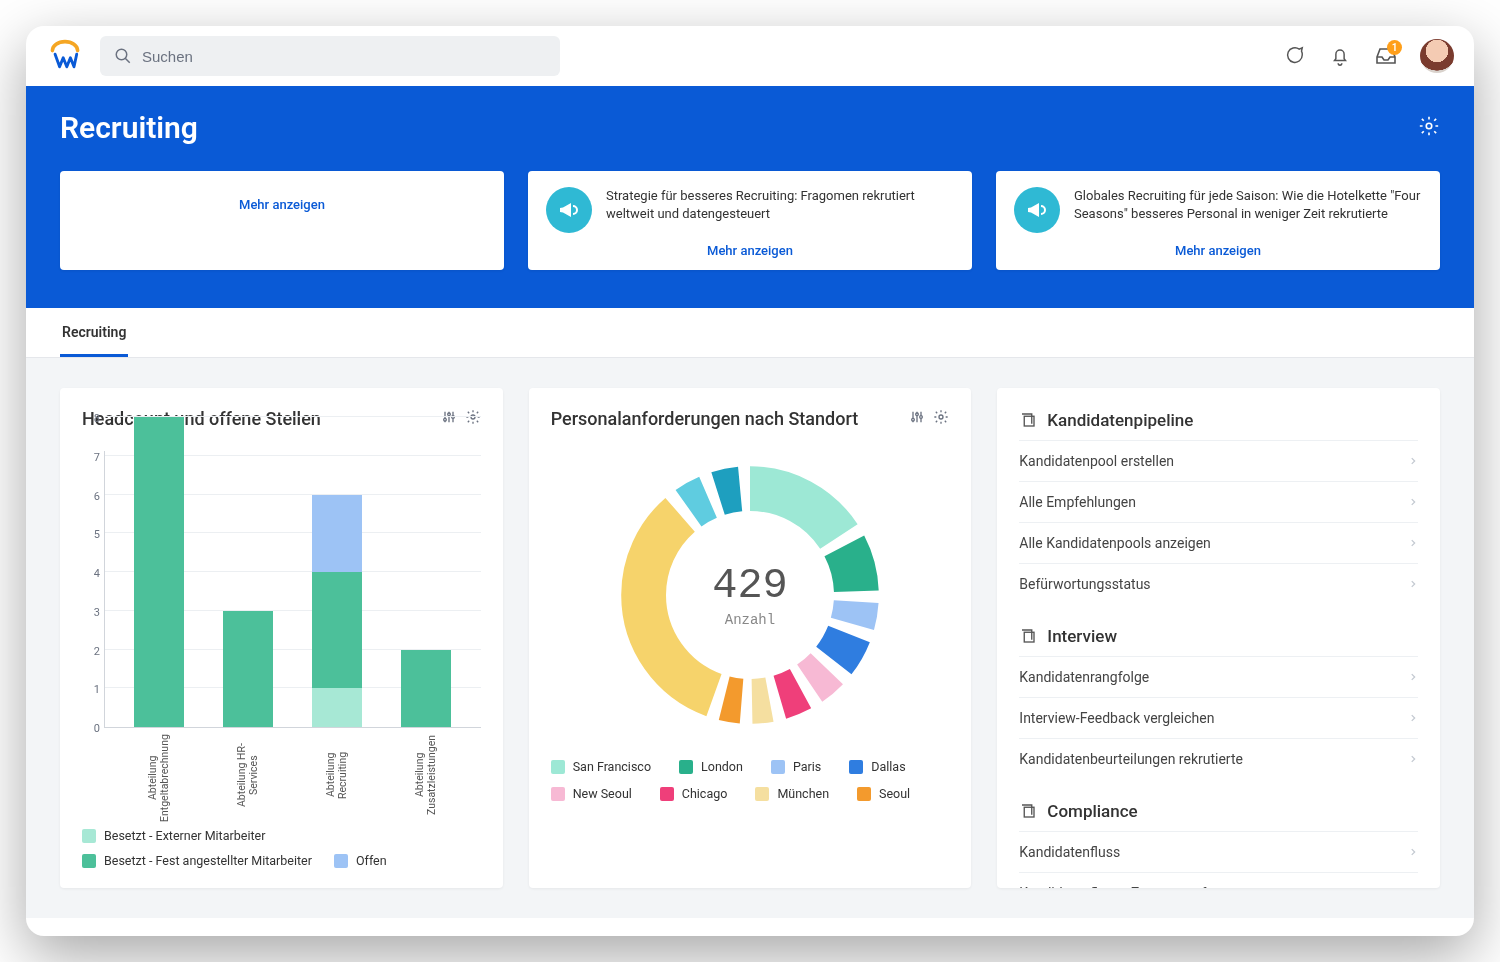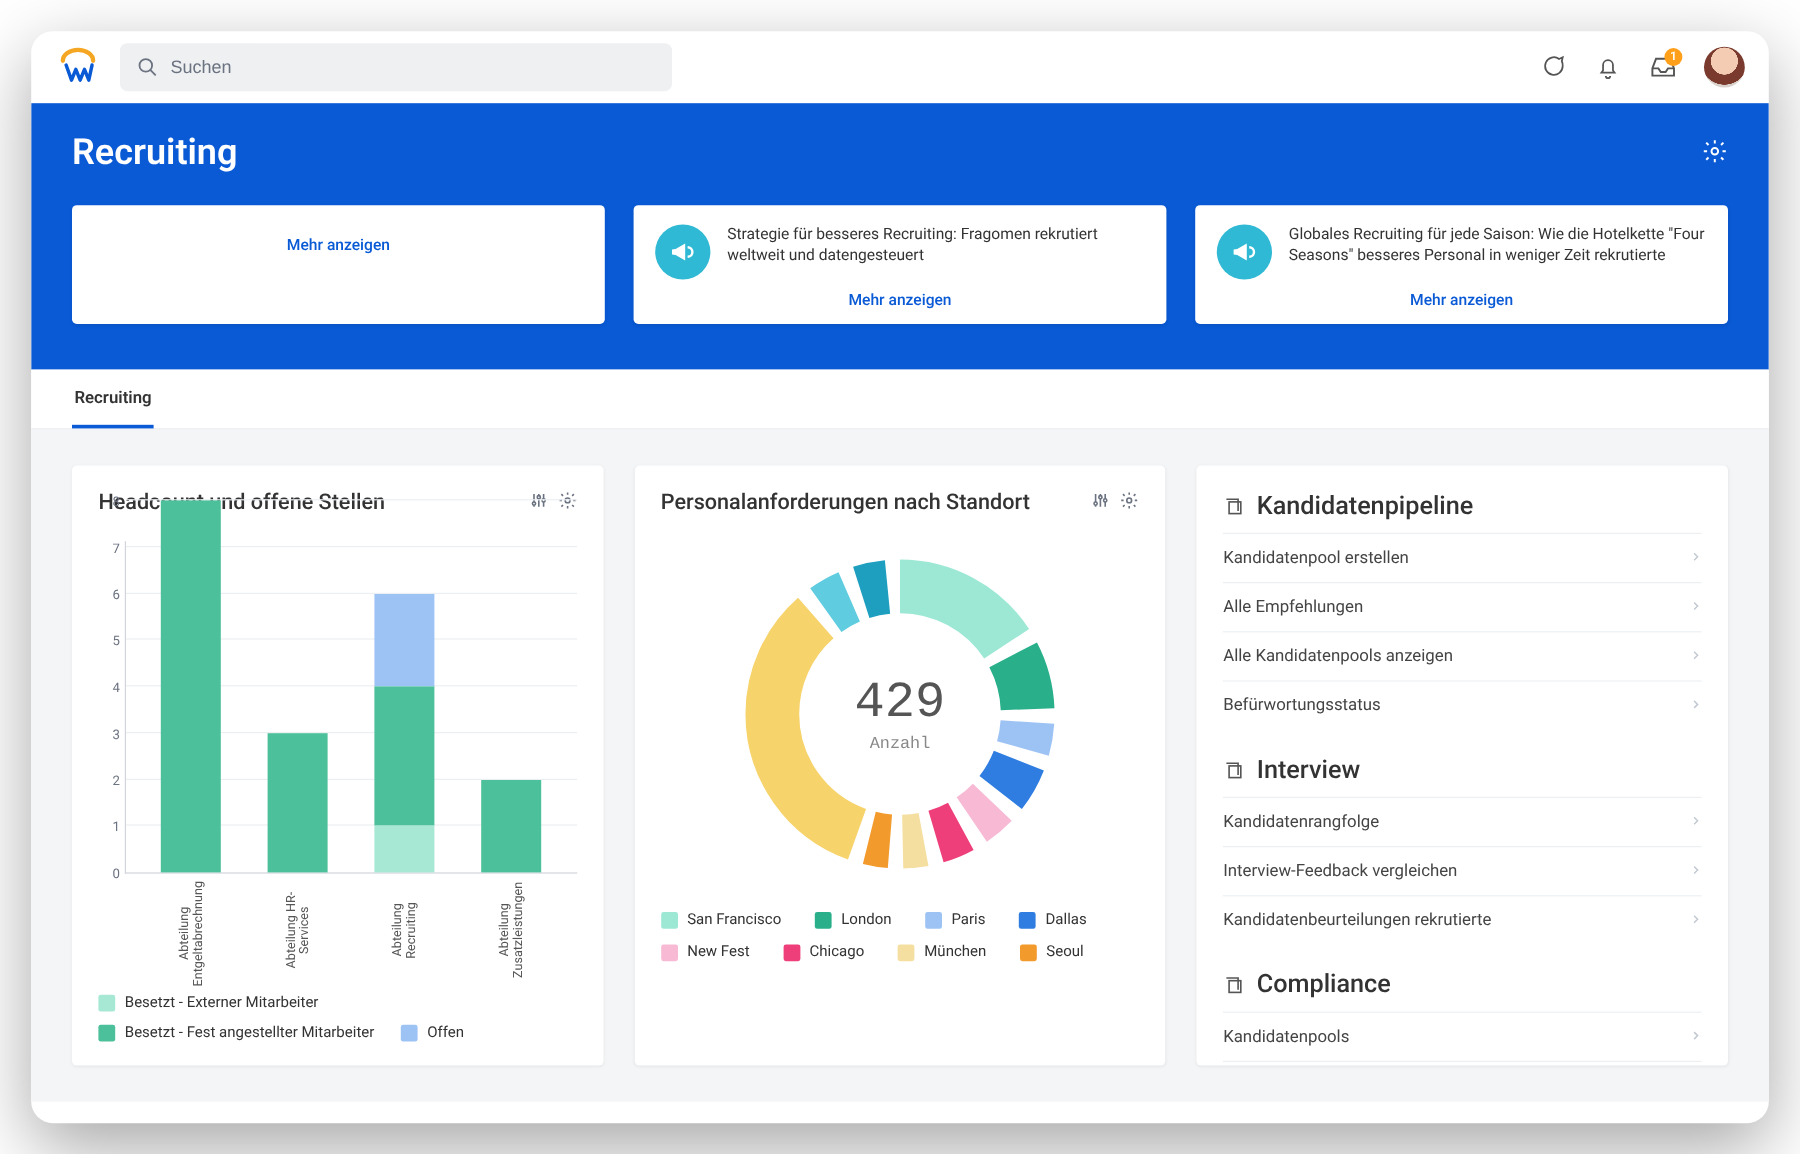--- a/index.html
+++ b/index.html
@@ -61,21 +61,21 @@
   .donut-wrap { display:flex; flex-direction:column; align-items:center; }
   .donut { position:relative; width:280px; height:280px; margin-top:10px;font-family:Liberation Mono, monospace; }
   .donut svg { width:100%; height:100%; transform:rotate(-90deg); }
   .donut-center { position:absolute; inset:0; display:flex; flex-direction:column; align-items:center; justify-content:center; }
   .donut-num { font-size:42px; color:#555; font-weight:400; }
   .donut-lbl { font-size:14px; color:#888; margin-top:2px; }
 
   
   .links-panel { padding:18px 22px 0; }
   .group { margin-bottom:18px; }
-  .grp-head { display:flex; align-items:center; gap:10px; font-size:21px; font-weight:500; color:#333; padding:4px 0 10px; }
+  .grp-head { display:flex; align-items:center; gap:10px; font-size:17px; font-weight:500; color:#333; padding:4px 0 10px; }
   .link-row { display:flex; align-items:center; justify-content:space-between; padding:12px 0; border-top:1px solid #edf0f3; cursor:pointer; font-size:14px; color:#444; }
   .link-row:first-of-type { border-top:0; }
   .chev { color:#c3c9d1; }
   .grp-head svg { color:#555; }
 </style>
 </head>
 <body>
 <div class="frame">
 <div class="screen">
 
@@ -286,21 +286,21 @@
               <span class="lg">
                 <span class="sw" style="background:#9dc3f5"></span>
                 <span>Paris</span>
               </span>
               <span class="lg">
                 <span class="sw" style="background:#2f7de0"></span>
                 <span>Dallas</span>
               </span>
               <span class="lg">
                 <span class="sw" style="background:#f7b9d4"></span>
-                <span>New Fest</span>
+                <span>New Seoul</span>
               </span>
               <span class="lg">
                 <span class="sw" style="background:#ef3f7a"></span>
                 <span>Chicago</span>
               </span>
               <span class="lg">
                 <span class="sw" style="background:#f5dfa0"></span>
                 <span>München</span>
               </span>
               <span class="lg">
@@ -374,21 +374,21 @@
     </div>
           <div class="group">
       <div class="grp-head">
         <svg width="18" height="18" viewBox="0 0 24 24" fill="none" stroke="currentColor" stroke-width="1.8">
                 <rect x="7" y="7" width="13" height="13"></rect>
                 <path d="M4 4h13v13"></path>
               </svg>
         <span>Compliance</span>
       </div>
       <div class="link-row">
-              <span>Kandidatenpools</span>
+              <span>Kandidatenfluss</span>
               <span class="chev"><svg width="10" height="10" viewBox="0 0 24 24" fill="none" stroke="currentColor" stroke-width="3">
                   <path d="M9 5l7 7-7 7"></path>
                 </svg></span>
             </div>
             <div class="link-row">
               <span>Kandidatenfluss - Zusammenfassung</span>
               <span class="chev"></span>
             </div>
     </div>
         </div>

